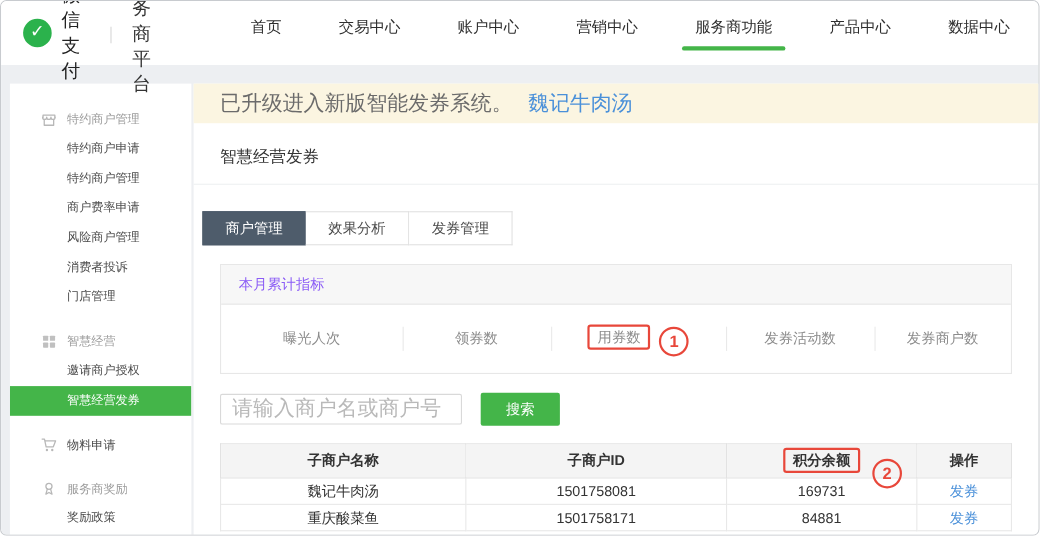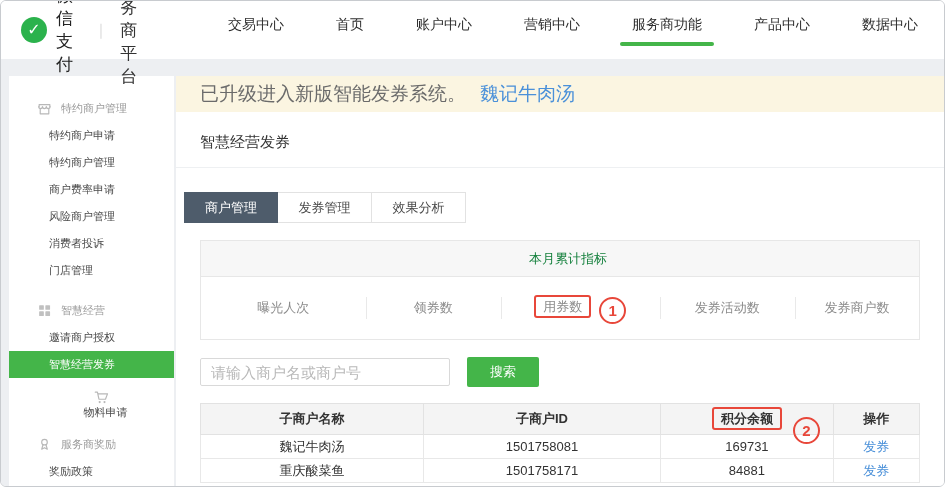--- a/index.html
+++ b/index.html
@@ -17,49 +17,49 @@
   .nav-item { position:relative; padding:0 26px; font-size:14px; color:#2e2e2e; line-height:46px; cursor:pointer; white-space:nowrap; }
   .nav-item.active::after { content:""; position:absolute; left:14px; right:14px; bottom:13px; height:4px; border-radius:2px; background:var(--accent-green); }
 
   
   .page-body { position:absolute; top:58px; left:0; right:0; bottom:0; background:#edeff2; }
 
   
   .sidebar { position:absolute; left:8px; top:17px; bottom:0; width:165px; background:#fff; padding-top:18px; font-size:11px; overflow:hidden; }
   .side-header { display:flex; align-items:center; height:28px; padding-left:28px; color:#9b9b9b; cursor:pointer; margin-top:12px; }
   .side-header.first { margin-top:0; }
-  .side-header.dark { color:#4a4a4a;flex-direction:column; }
+  .side-header.dark { color:#4a4a4a; }
   .side-header .s-icon { width:15px; height:15px; margin-right:9px; flex:0 0 auto; }
-  .side-item { height:27px; line-height:27px; padding-left:40px; color:#4a4a4a; cursor:pointer; }
+  .side-item { height:27px; line-height:27px; padding-left:52px; color:#4a4a4a; cursor:pointer; }
   .side-item.active { background:var(--accent-green); color:#fff; }
 
   
   .main { position:absolute; left:175px; top:17px; right:0; bottom:0; background:#fff; }
   .notice { height:36px; background:var(--notice-bg); display:flex; align-items:center; padding-left:24px; font-size:19px; color:#6b6b6b; }
   .notice-link { color:var(--link-blue); margin-left:14px; cursor:pointer; text-decoration:none; }
   .page-title { padding:21px 24px 15px; font-size:15px; color:#333; border-bottom:1px solid #eef0f2; }
 
   .tabs { display:flex; margin:24px 8px 0; }
   .tab { width:94px; height:31px; line-height:29px; text-align:center; font-size:13px; background:#fff; border:1px solid #e2e2e2; border-left-width:0; color:#4a4a4a; cursor:pointer; }
   .tab:first-child { border-left-width:1px; }
   .tab.active { background:var(--tab-active-bg); border-color:var(--tab-active-bg); color:#fff; }
 
   .panel { margin:17px 24px 0; border:1px solid #e7e7e7; }
-  .panel-header { height:36px; line-height:35px; background:#f7f7f7; border-bottom:1px solid #e7e7e7; padding-left:16px; font-size:13px; color:#15803d;text-align:center; }
+  .panel-header { height:36px; line-height:35px; background:#f7f7f7; border-bottom:1px solid #e7e7e7; padding-left:16px; font-size:13px; color:#8b5cf6; }
   .metrics { display:flex; height:62px; align-items:center; }
   .metric { flex:1; position:relative; text-align:center; font-size:13px; color:#8c8c8c; }
   .metric + .metric::before { content:""; position:absolute; left:0; top:50%; margin-top:-11px; width:1px; height:22px; background:#e9e9e9; }
   .metric:nth-child(1){ flex:1.22; } .metric:nth-child(3){ flex:1.18; } .metric:nth-child(5){ flex:0.92; }
 
   .red-box { border:2px solid var(--annotation-red); border-radius:3px; padding:2px 7px; }
   .ann-circle { display:inline-block; width:27px; height:27px; border:2px solid var(--annotation-red); border-radius:50%; color:var(--annotation-red); font-size:15px; font-weight:bold; line-height:24px; text-align:center; background:transparent; }
   .metric .ann-circle { margin-left:8px; vertical-align:middle; position:relative; top:2px; }
 
   .search-row { display:flex; align-items:center; margin:17px 24px 0; }
-  .search-input { width:250px; height:28px; border:1px solid #d9d9d9; border-radius:2px; padding:0 10px; font-size:15px; color:#333; outline:none; font-family:inherit; }
+  .search-input { width:220px; height:28px; border:1px solid #d9d9d9; border-radius:2px; padding:0 10px; font-size:19px; color:#333; outline:none; font-family:inherit; }
   .search-input::placeholder { color:#b9b9b9; }
   .search-btn { margin-left:17px; width:72px; height:30px; background:var(--accent-green); color:#fff; border:none; border-radius:2px; font-size:13px; cursor:pointer; font-family:inherit; }
 
   .merchant-table { margin:16px 24px 0; width:calc(100% - 48px); border-collapse:collapse; font-size:13px; table-layout:fixed; }
   .merchant-table th { height:31px; background:#f4f4f4; border:1px solid #e2e2e2; color:#333; font-weight:bold; text-align:center; position:relative; overflow:visible; }
   .merchant-table td { height:24px; border:1px solid #e8e8e8; color:#333; text-align:center; background:#fff; }
   .col-name { width:31%; } .col-id { width:33%; } .col-points { width:24%; } .col-op { width:12%; }
   .op-link { color:var(--link-blue); cursor:pointer; text-decoration:none; }
   .th-ann { position:absolute; left:calc(50% + 46px); top:13px; z-index:2; }
 
@@ -69,22 +69,22 @@
 <body>
 
 <div class="frame">
 
   <div class="navbar">
     <span class="logo-circle">✓</span>
     <span class="brand-name">微信支付</span>
     <span class="brand-sep">｜</span>
     <span class="brand-platform">服务商平台</span>
     <div class="nav">
+      <div class="nav-item">首页</div>
       <div class="nav-item">交易中心</div>
-      <div class="nav-item">首页</div>
       <div class="nav-item">账户中心</div>
       <div class="nav-item">营销中心</div>
       <div class="nav-item active">服务商功能</div>
       <div class="nav-item">产品中心</div>
       <div class="nav-item">数据中心</div>
     </div>
   </div>
 
   <div class="page-body">
 
@@ -147,22 +147,22 @@
     <div class="main">
       <div class="notice">
         <span>已升级进入新版智能发券系统。</span>
         <a class="notice-link">魏记牛肉汤</a>
       </div>
 
       <div class="page-title">智慧经营发券</div>
 
       <div class="tabs">
         <div class="tab active">商户管理</div>
+        <div class="tab">效果分析</div>
         <div class="tab">发券管理</div>
-        <div class="tab">效果分析</div>
       </div>
 
       <div class="panel">
         <div class="panel-header">本月累计指标</div>
         <div class="metrics">
           <div class="metric">曝光人次</div>
           <div class="metric">领券数</div>
           <div class="metric">
             <span class="red-box">用券数</span><span class="ann-circle">1</span>
           </div>

